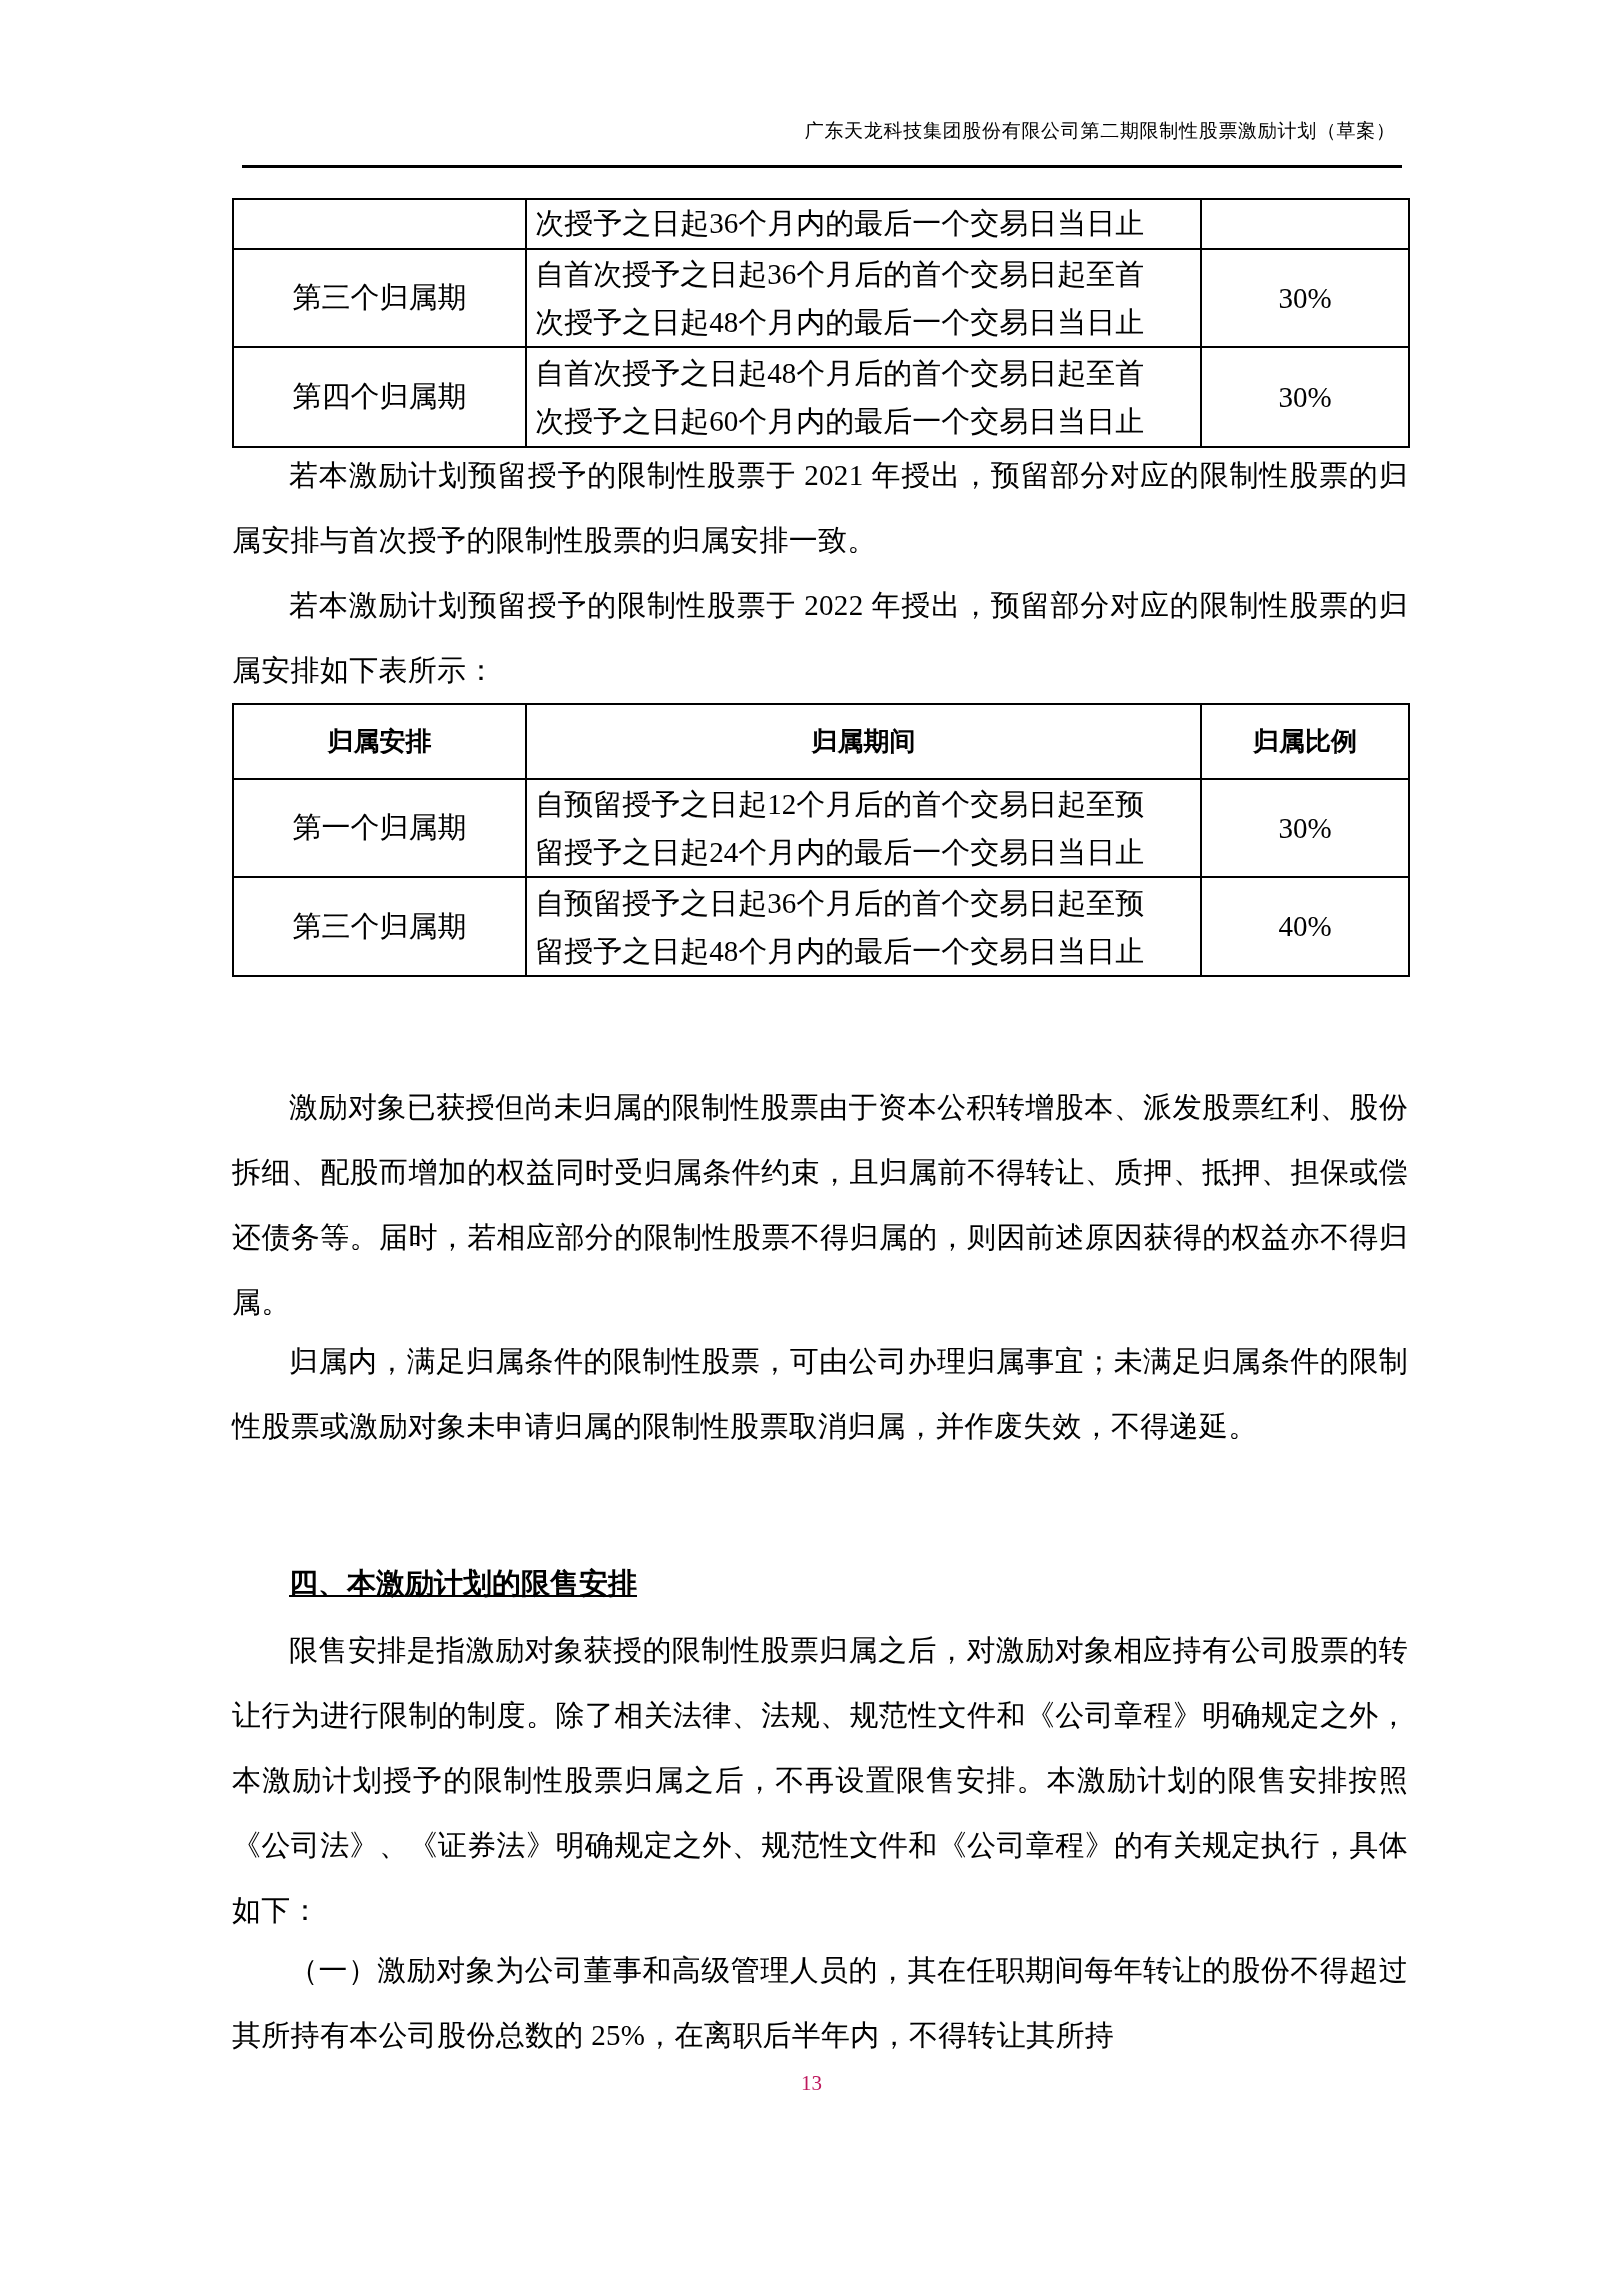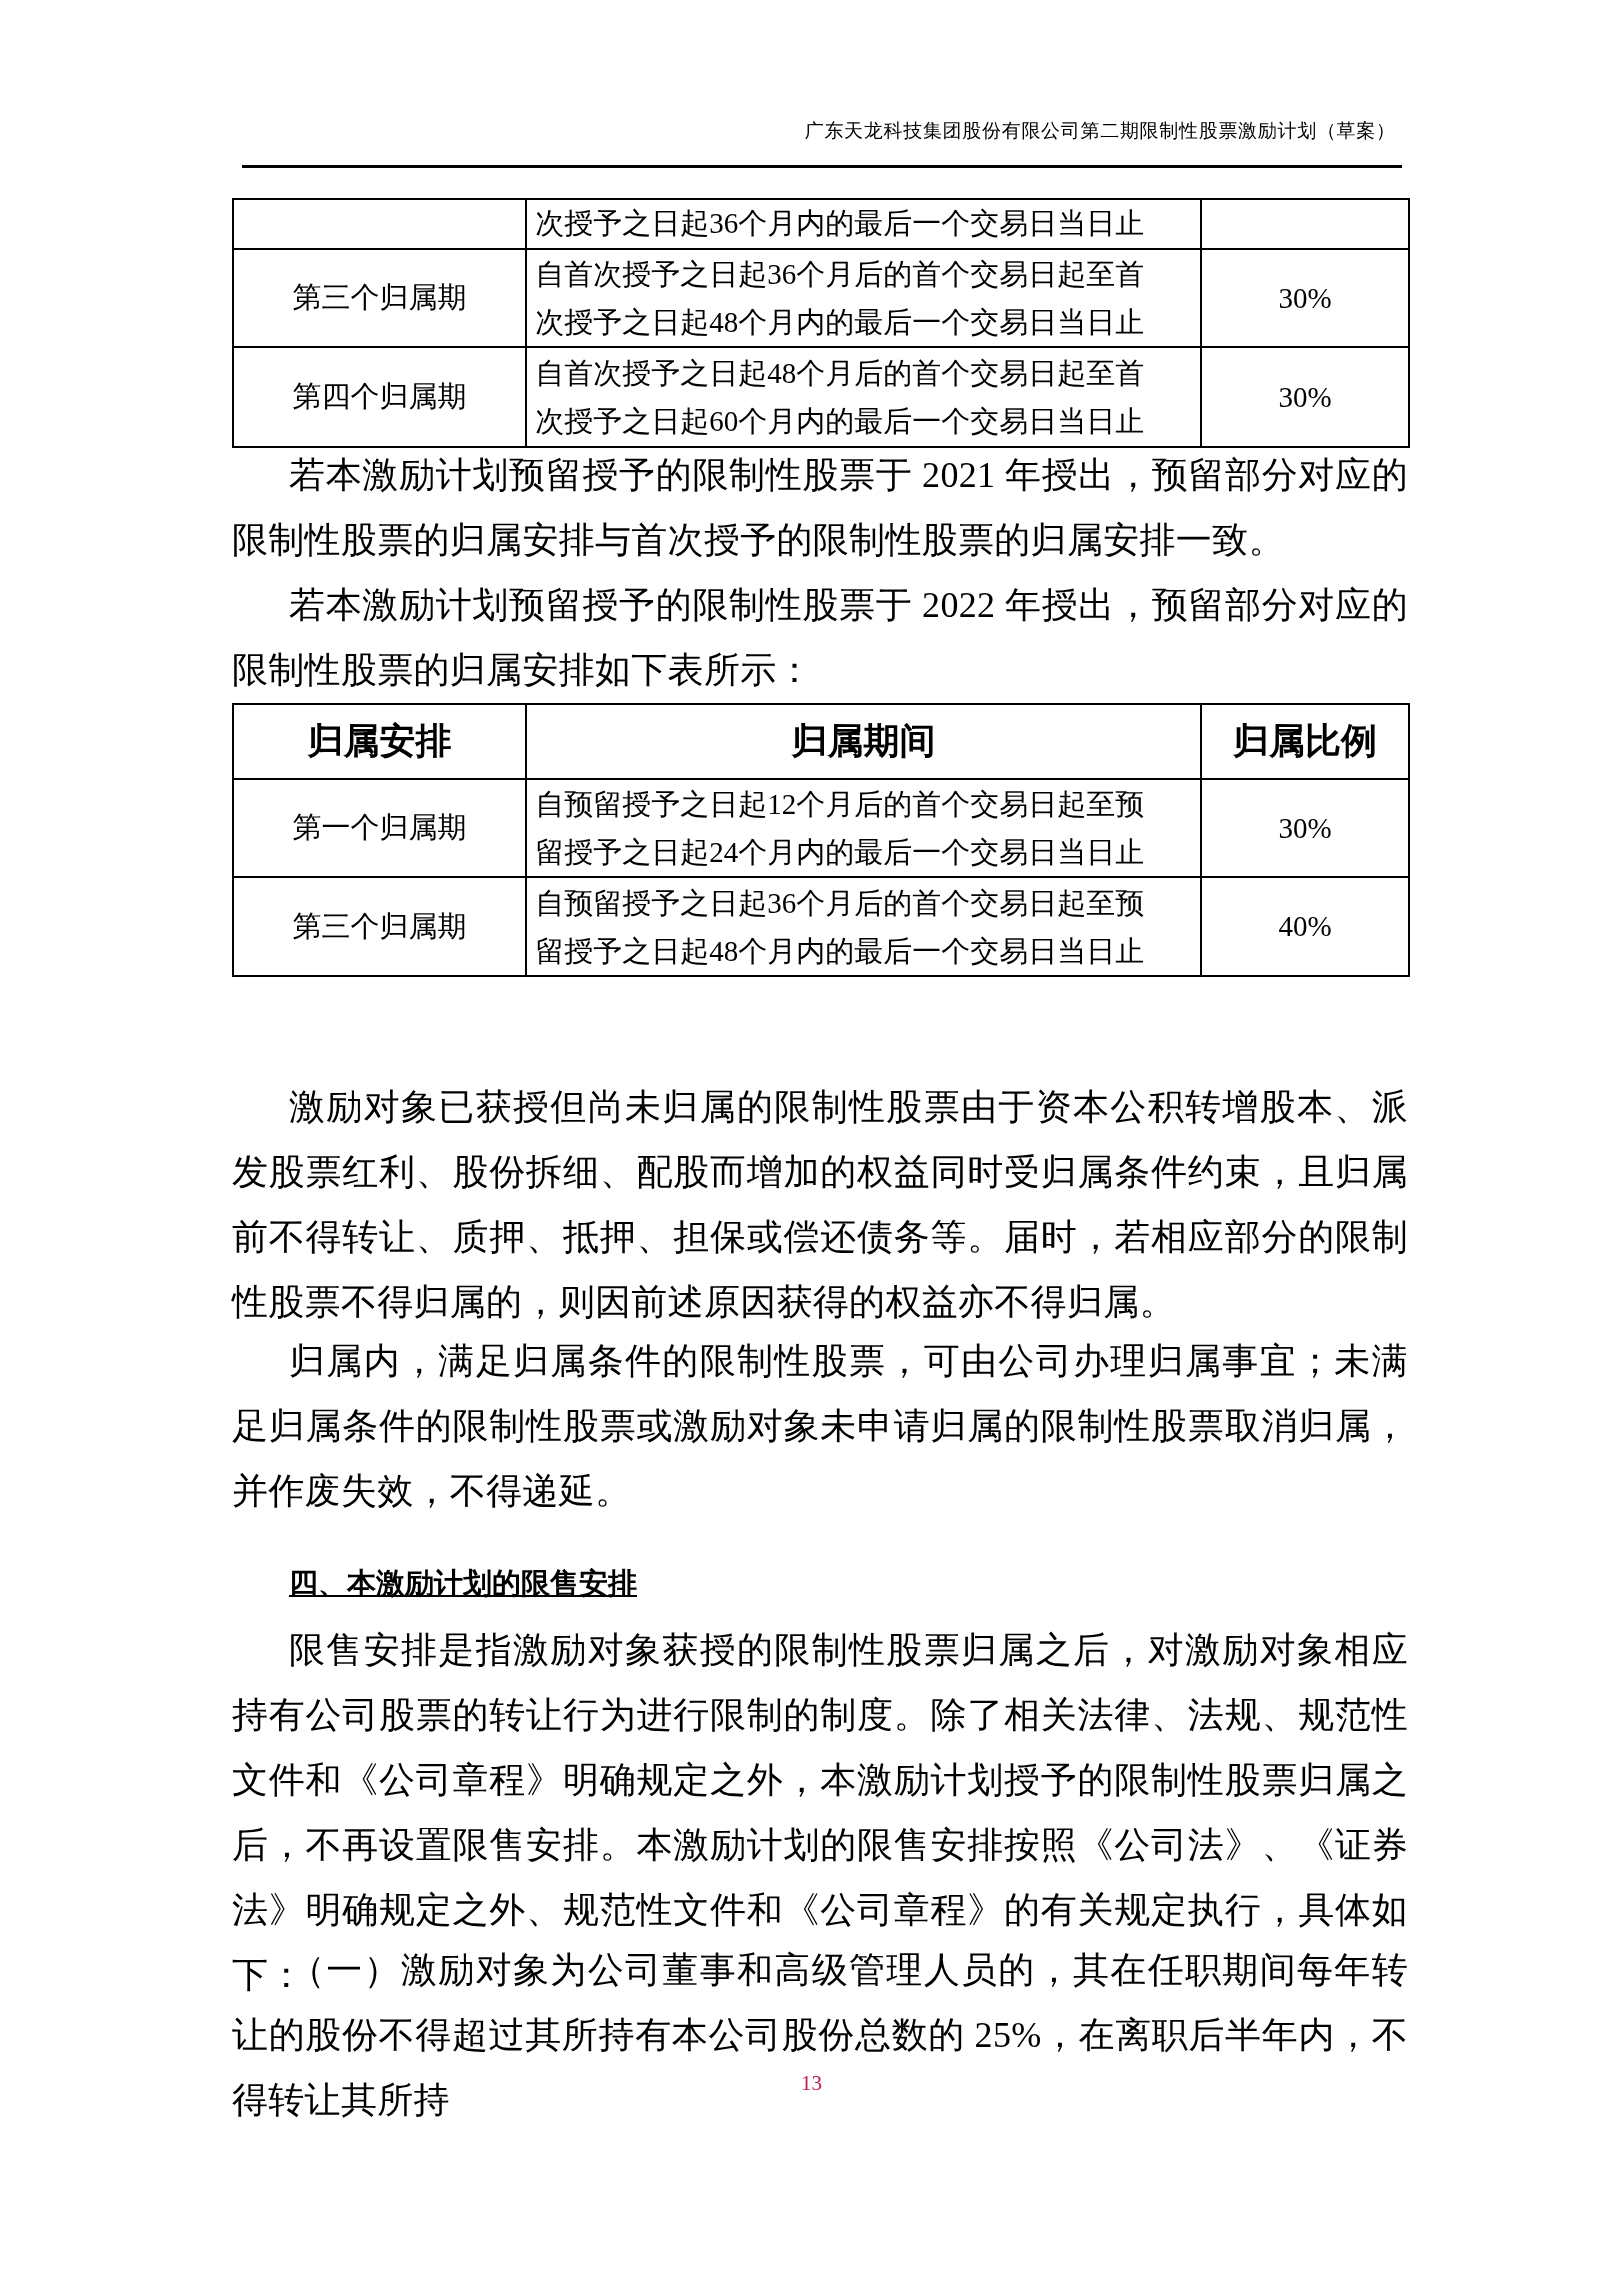--- a/index.html
+++ b/index.html
@@ -60,27 +60,27 @@
   .cell-period { text-align: left; }
   .cell-period .pline {
     display: block;
     line-height: 48px;
     padding-left: 8.2px;
     padding-right: 0;
     white-space: nowrap;
   }
   .cell-period.single { text-align: left; }
   .cell-period.single .pline { line-height: normal; }
-  table.vt th { font-weight: bold; font-size: 36px; text-align: center; }
+  table.vt th { font-weight: bold; font-size: 26px; text-align: center; }
   .para {
     position: absolute;
     left: 0;
     width: 1176px;
     margin: 0;
-    font-size: 36px;
+    font-size: 29px;
     line-height: 65px;
     text-align: justify;
     text-indent: 57px;
     letter-spacing: 0.3px;
   }
   .sec-heading {
     position: absolute;
     left: 0;
     width: 1176px;
     margin: 0;

